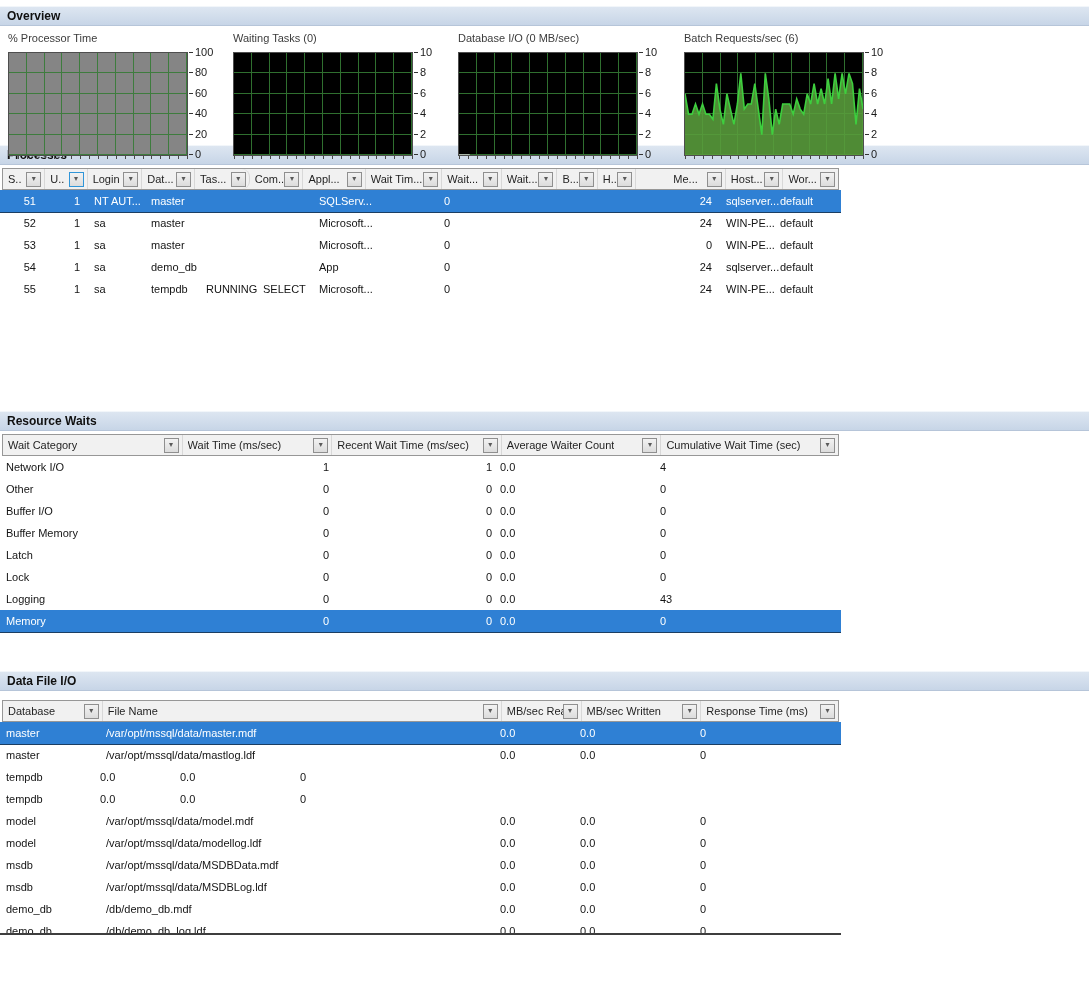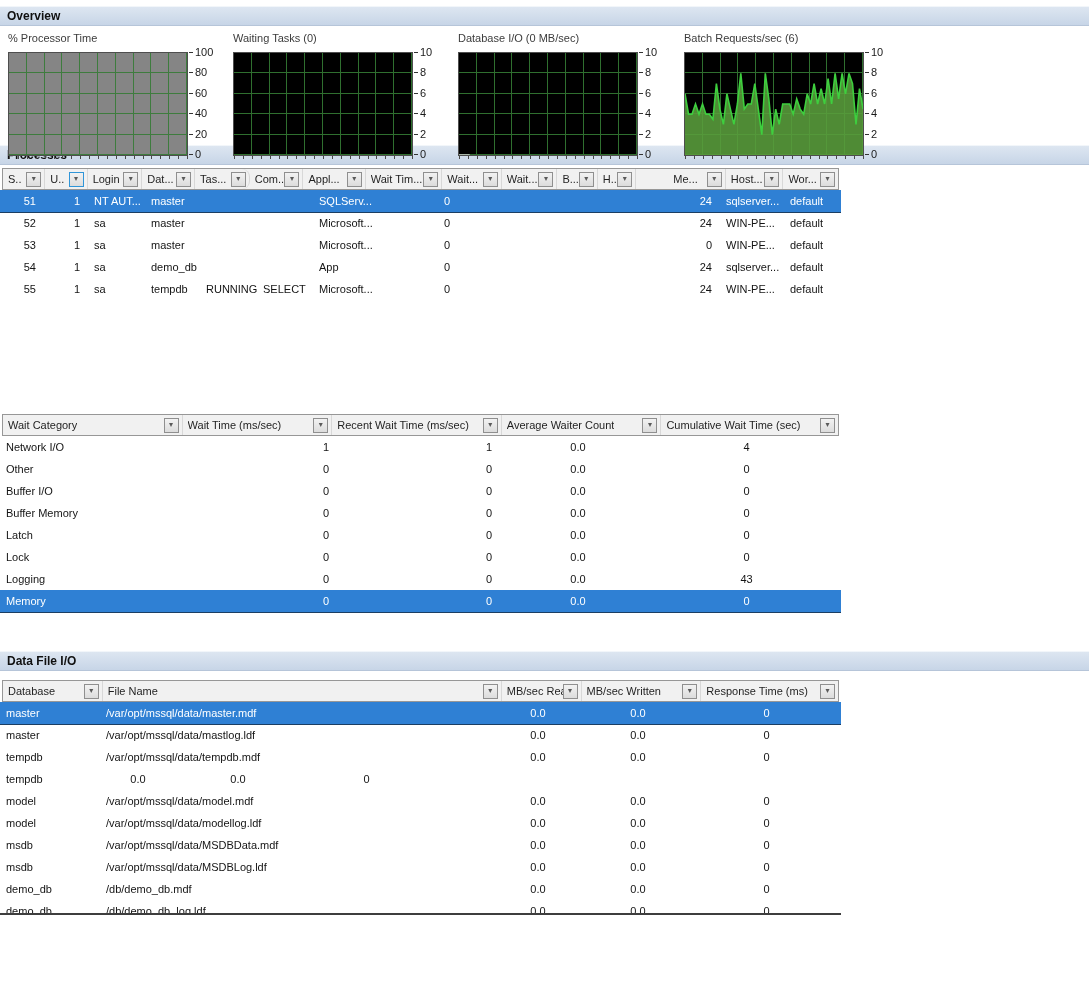--- a/index.html
+++ b/index.html
@@ -30,21 +30,21 @@
   .ghl{font-size:11px;color:#1f1f1f;white-space:nowrap;overflow:hidden;}
   .fbtn{flex:none;width:15px;height:15px;box-sizing:border-box;background:linear-gradient(#f2f2f2,#dcdcdc);
     border:1px solid #8f8f8f;color:#5a5a5a;font-size:8px;line-height:12px;text-align:center;cursor:pointer;}
   .fbtn.hl{border-color:#2f95d8;}
   .grid-rows{}
   .grid-row{display:flex;height:22px;align-items:center;font-size:11px;color:#141414;cursor:default;}
   .grid-row.selected{background:#2f80d4;color:#fff;box-shadow:0 1px 0 #1b3e63;}
   .gc{box-sizing:border-box;white-space:nowrap;overflow:hidden;height:22px;line-height:22px;}
   .gc.left{text-align:left;padding-left:6px;}
   .gc.right{text-align:right;padding-right:8px;}
-  .gc.right-sm{text-align:center;padding-right:4px;}
+  .gc.right-sm{text-align:left;padding-right:4px;}
   .gc.right-0{text-align:right;padding-right:1px;}
   .clip-rows{height:211px;overflow:hidden;}
   .grid-bottom{width:841px;height:2px;background:#3e3e3e;}
 </style>
 </head>
 <body>
 
 <div class="app">
   <div class="top-pad"></div>
 
@@ -377,20 +377,23 @@
           <div class="gc left" style="width: 42px;"></div>
           <div class="gc left" style="width: 40px;"></div>
           <div class="gc right" style="width: 60px;">24</div>
           <div class="gc left" style="width: 60px;">WIN-PE...</div>
           <div class="gc right-sm" style="width: 57px;">default</div>
         </div>
       </div>
     </div>
   <div class="spacer-a"></div>
 
+  <div class="section-bar">
+    <span>Resource Waits</span>
+  </div>
   <div class="grid gm3" id="grid-waits">
       <div class="grid-head">
         <div class="ghc" style="width: 180px;">
           <span class="ghl">Wait Category</span>
           <div class="fbtn">▾</div>
         </div>
         <div class="ghc" style="width: 150px;">
           <span class="ghl">Wait Time (ms/sec)</span>
           <div class="fbtn">▾</div>
         </div>
@@ -504,21 +507,20 @@
         </div>
         <div class="grid-row">
           <div class="gc left" style="width: 100px;">master</div>
           <div class="gc left" style="width: 400px;">/var/opt/mssql/data/mastlog.ldf</div>
           <div class="gc right-sm" style="width: 80px;">0.0</div>
           <div class="gc right-sm" style="width: 120px;">0.0</div>
           <div class="gc right-sm" style="width: 137px;">0</div>
         </div>
         <div class="grid-row">
           <div class="gc left" style="width: 100px;">tempdb</div>
-          <div class="gc left" style="width: 400px;">/var/opt/mssql/data/tempdb.mdf</div>
           <div class="gc right-sm" style="width: 80px;">0.0</div>
           <div class="gc right-sm" style="width: 120px;">0.0</div>
           <div class="gc right-sm" style="width: 137px;">0</div>
         </div>
         <div class="grid-row">
           <div class="gc left" style="width: 100px;">tempdb</div>
           <div class="gc right-sm" style="width: 80px;">0.0</div>
           <div class="gc right-sm" style="width: 120px;">0.0</div>
           <div class="gc right-sm" style="width: 137px;">0</div>
         </div>

